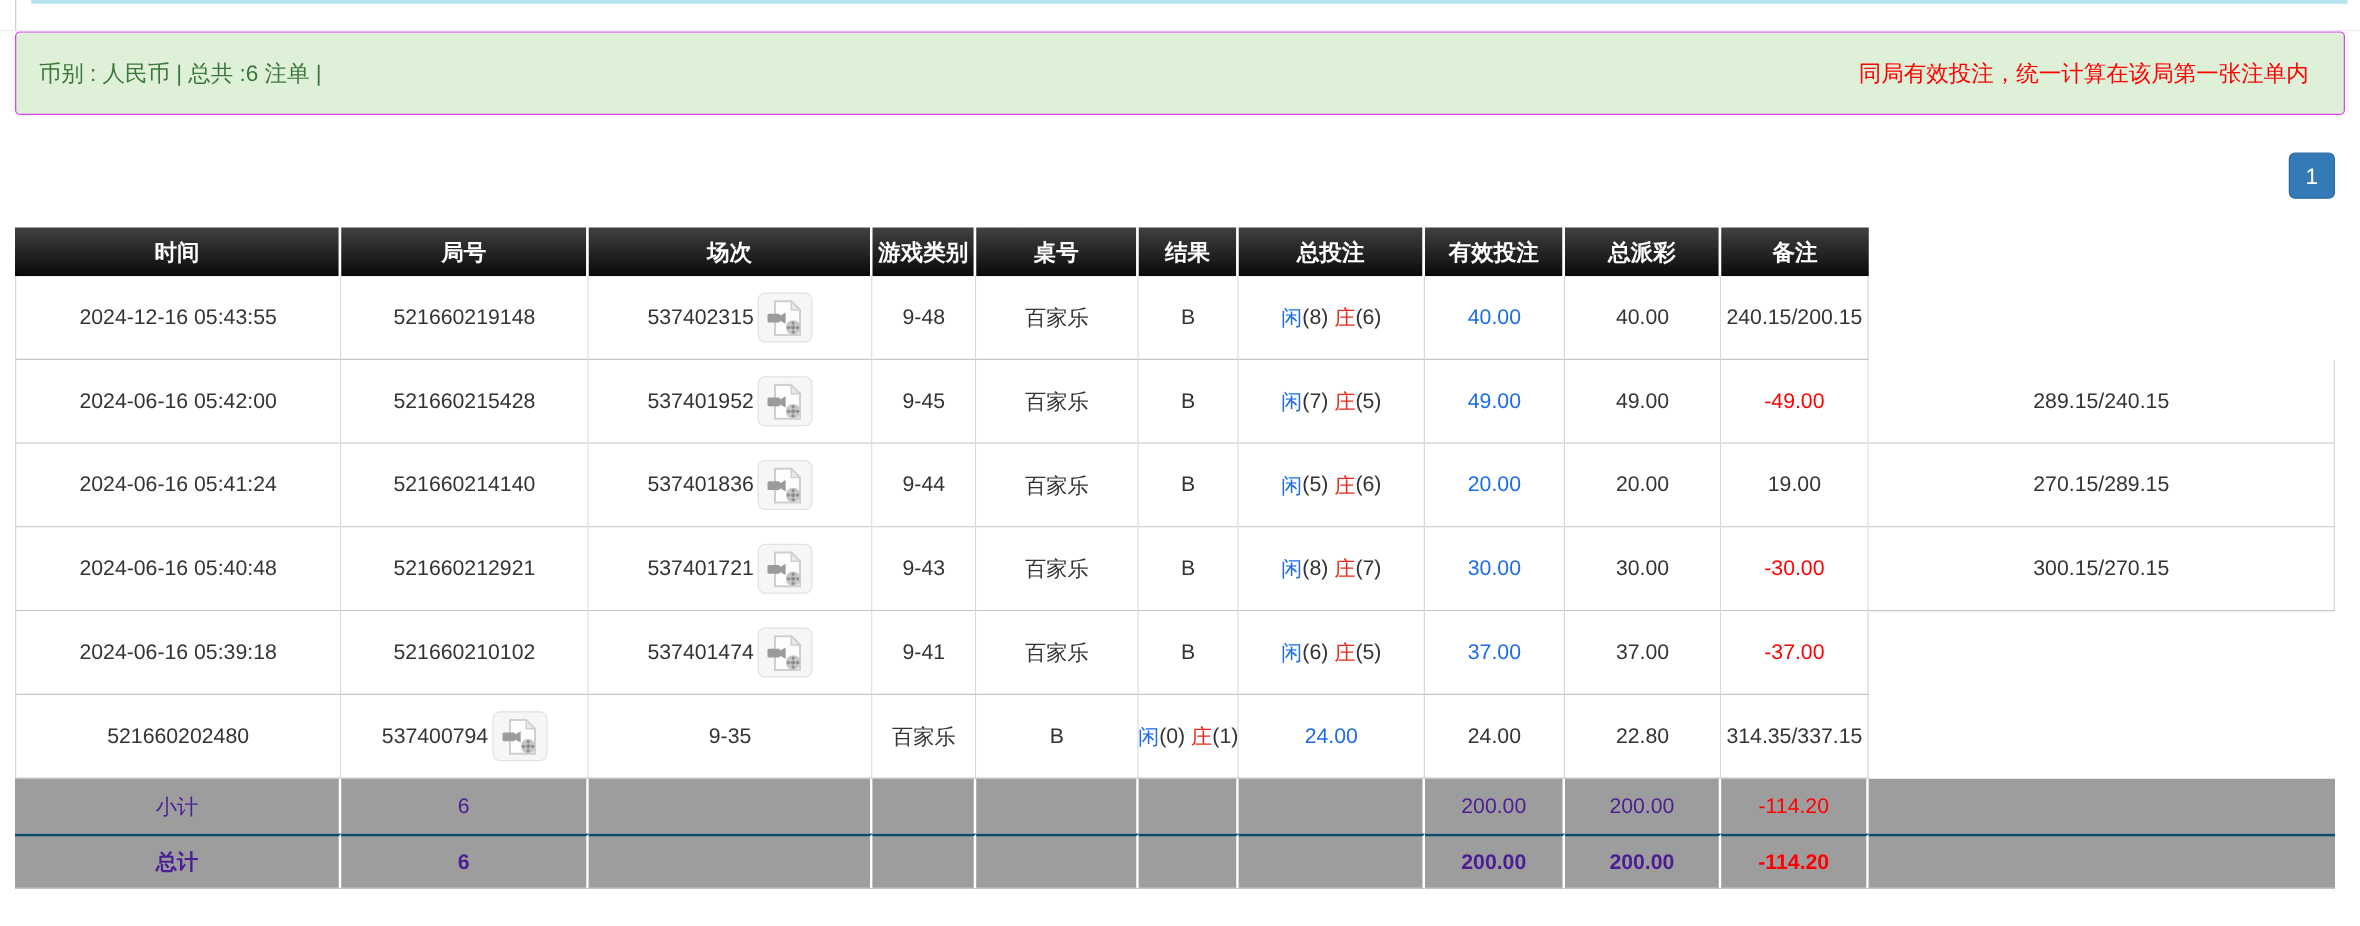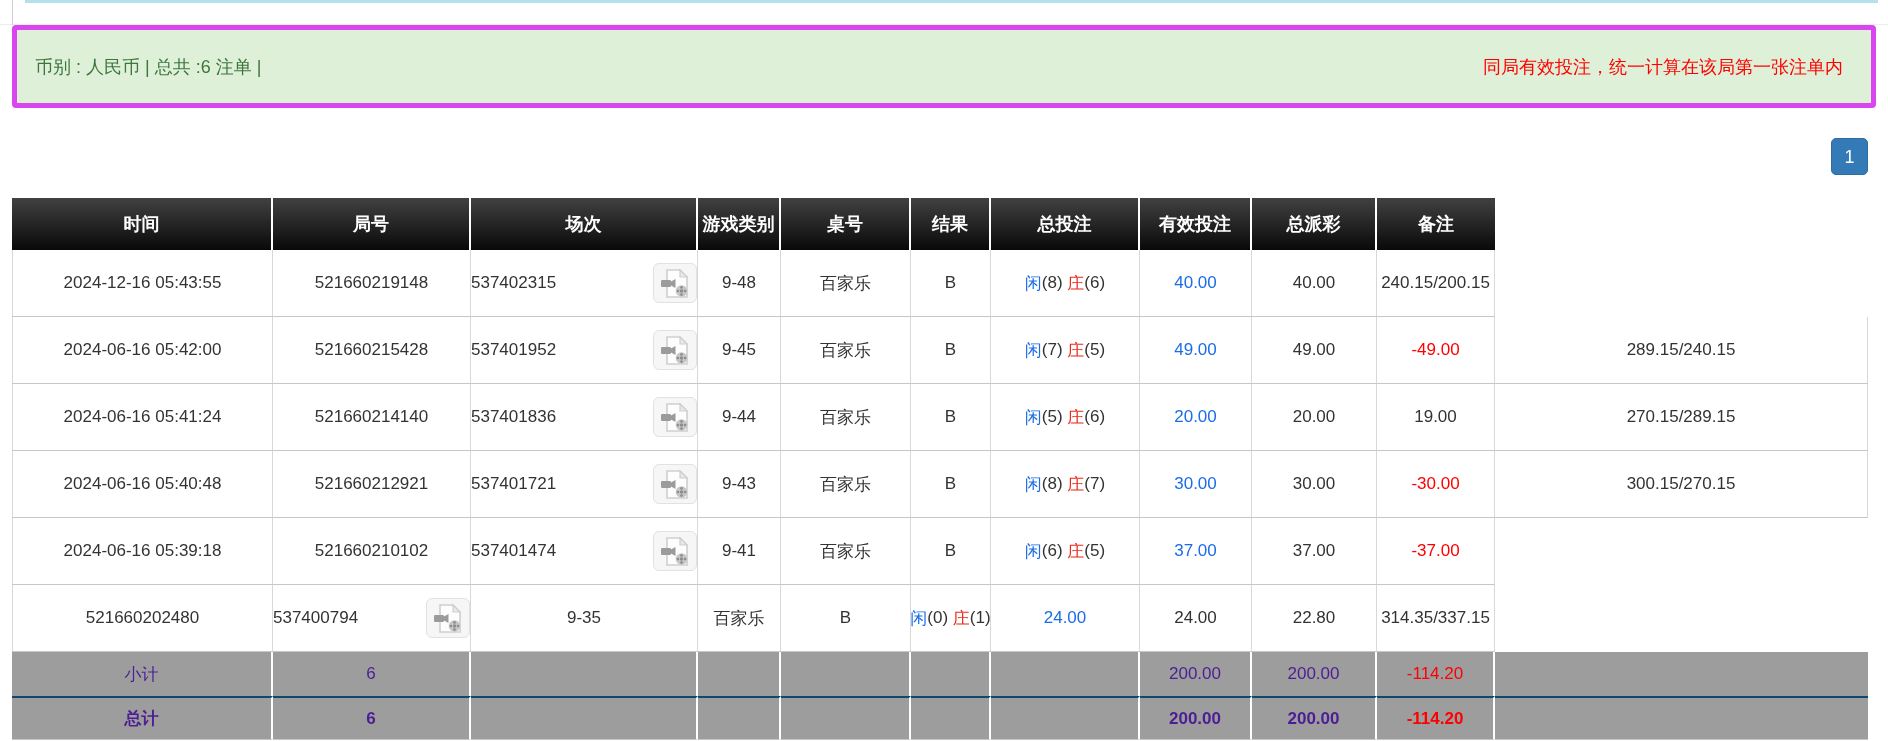--- a/index.html
+++ b/index.html
@@ -11,48 +11,48 @@
   html,body{background:#fff;}
   body{font-family:"Liberation Sans","DejaVu Sans",sans-serif; color:#333;}
   .page{position:relative; width:1888px; height:741px; overflow:hidden; background:#fff;}
 
   
   .top-strip{position:relative; height:25px; background:#fff; border-bottom:1px solid #ededed;}
   .top-accent{position:absolute; top:0; left:25px; right:10px; height:3px; background:#b5e1ed;}
   .top-tick{position:absolute; top:0; left:12px; width:1px; height:25px; background:#cfcfcf;}
 
   
-  .summary-bar{margin:0 12px; height:83px; background:var(--green-bg);
-    border:5px solid #d946ef; border-radius:4px;
+  .summary-bar{margin:0 12px; height:67px; background:var(--green-bg);
+    border:1px solid #d946ef; border-radius:4px;
     display:flex; align-items:center; justify-content:space-between;
     padding:0 28px 0 18px; font-size:18px;}
   .summary-left{color:var(--green-text);}
   .summary-note{color:var(--note-red);}
 
   
   .pagination{margin:30px 20px 23px 12px; height:37px; display:flex; justify-content:flex-end;}
   .page-btn{width:37px; height:37px; background:var(--pag-blue); color:#fff;
     border:1px solid #2e6da4; border-radius:5px; font-size:18px;
     font-family:inherit; cursor:pointer; line-height:1;}
 
   
   .btable{margin:0 12px; width:1856px;}
   .trow{display:grid; grid-template-columns:261px 198px 227px 83px 130px 80px 149px 112px 125px 118px 373px;}
   .cell{display:flex; align-items:center; justify-content:center; text-align:center; font-size:17px; color:#333; background:#fff;}
 
-  .thead .cell{height:52px; background:linear-gradient(#414141,#090909); color:#fff;
+  .thead .cell{height:39px; background:linear-gradient(#414141,#090909); color:#fff;
     font-weight:bold; font-size:18px; border-right:2px solid #fff;}
   .thead .cell:last-child{border-right:none;}
 
   .tbody .cell{height:67px; border-right:1px solid #d8d8d8; border-bottom:1px solid #c6c6c6;}
   .tbody .trow .cell:first-child{border-left:1px solid #d8d8d8;}
   .tbody .cell.blue{color:var(--blue);}
   .tbody .cell.payout.neg{color:var(--neg-red);}
 
-  .round-cell{gap:3px;justify-content:space-between;}
+  .round-cell{gap:3px;}
   .video-btn{width:44px; height:40px; background:#f6f6f6; border:1px solid #e2e2e2;
     border-radius:6px; display:flex; align-items:center; justify-content:center; cursor:pointer; padding:0;}
 
   .result-cell span{white-space:pre;}
   .p-label{color:var(--blue);}
   .b-label{color:var(--banker-red);}
 
   .tfoot .cell{height:44px; background:var(--footer-gray); color:#4c1d95;
     border-right:2px solid #fff;}
   .tfoot .cell:last-child{border-right:none;}

